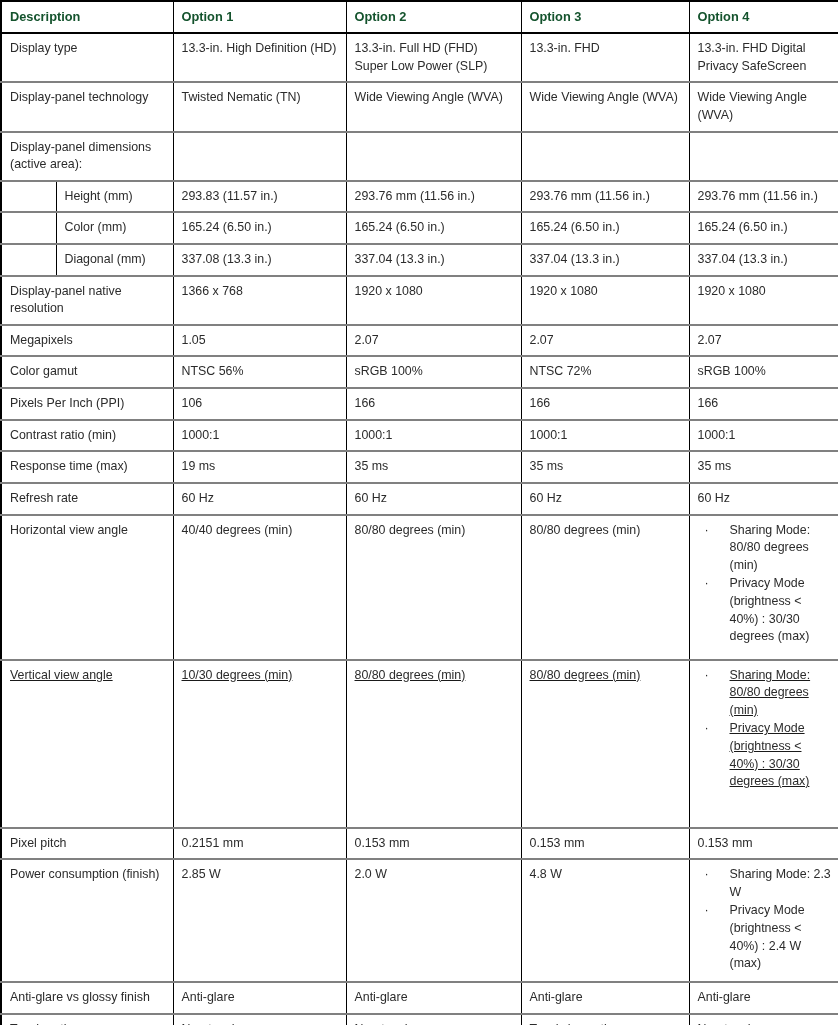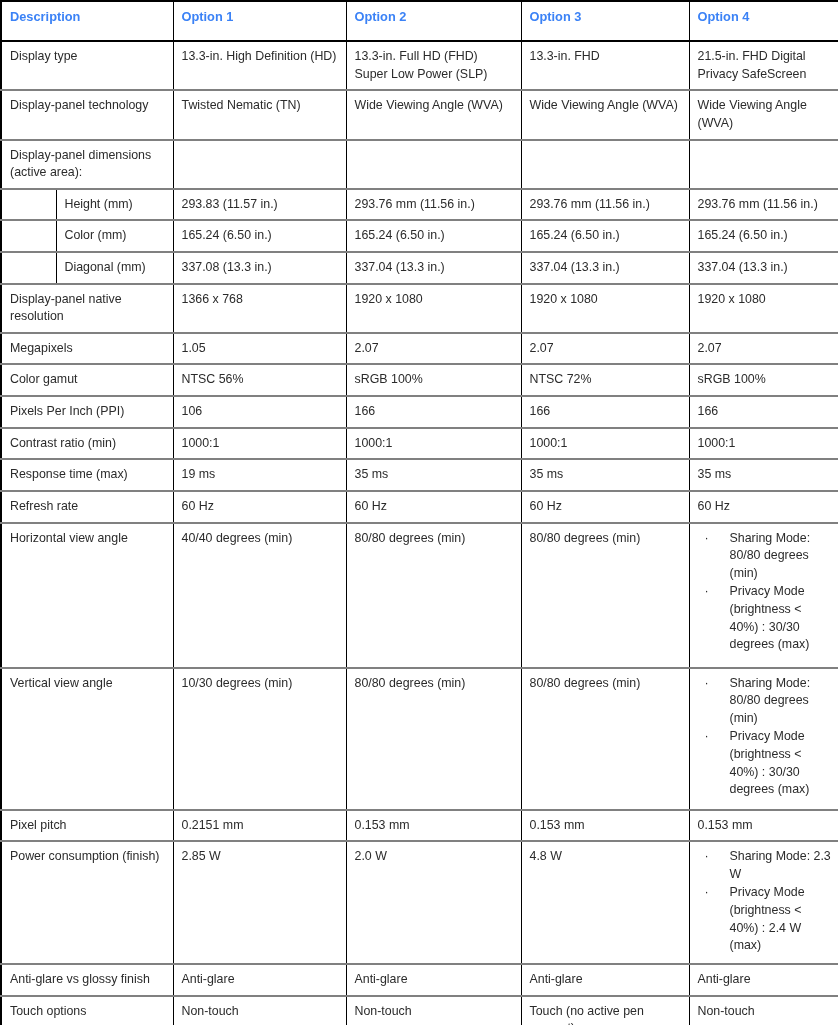--- a/index.html
+++ b/index.html
@@ -56,44 +56,44 @@
     overflow-wrap: break-word;
   }
 
   table.spec td:last-child,
   table.spec th:last-child {
     border-right: none;
   }
 
   table.spec thead th {
     font-weight: bold;
-    color: #3b82f6;
+    color: #14532d;
     font-size: 12.8px;
     border-bottom: 2px solid #000000;
     padding-top: 6px;
-    padding-bottom: 14px;
+    padding-bottom: 6px;
   }
 
   table.spec tr.last-row td {
     border-bottom: none;
   }
 
   
   td.indent-cell {
     border-right: 1.6px solid #000000;
     padding: 0;
   }
 
   
   td.sub-label {
     padding-left: 8px;
   }
 
   .row-tall-hva { height: 145px; }
-  .row-tall-vva { height: 142px; }
+  .row-tall-vva { height: 168px; text-decoration: underline; }
   .row-tall-pwr { height: 123px; }
   .row-touch    { height: 47px; }
   .row-dims     { height: 47px; }
 
   ul.bullets {
     margin: 0;
     padding: 0;
     list-style: none;
   }
   ul.bullets li {
@@ -137,21 +137,21 @@
       </tr>
     </thead>
 
     <tbody>
 
       <tr>
         <td colspan="2">Display type</td>
         <td>13.3-in. High Definition (HD)</td>
         <td>13.3-in. Full HD (FHD) Super Low Power (SLP)</td>
         <td>13.3-in. FHD</td>
-        <td>21.5-in. FHD Digital Privacy SafeScreen</td>
+        <td>13.3-in. FHD Digital Privacy SafeScreen</td>
       </tr>
 
       <tr>
         <td colspan="2">Display-panel technology</td>
         <td>Twisted Nematic (TN)</td>
         <td>Wide Viewing Angle (WVA)</td>
         <td>Wide Viewing Angle (WVA)</td>
         <td>Wide Viewing Angle (WVA)</td>
       </tr>
 

